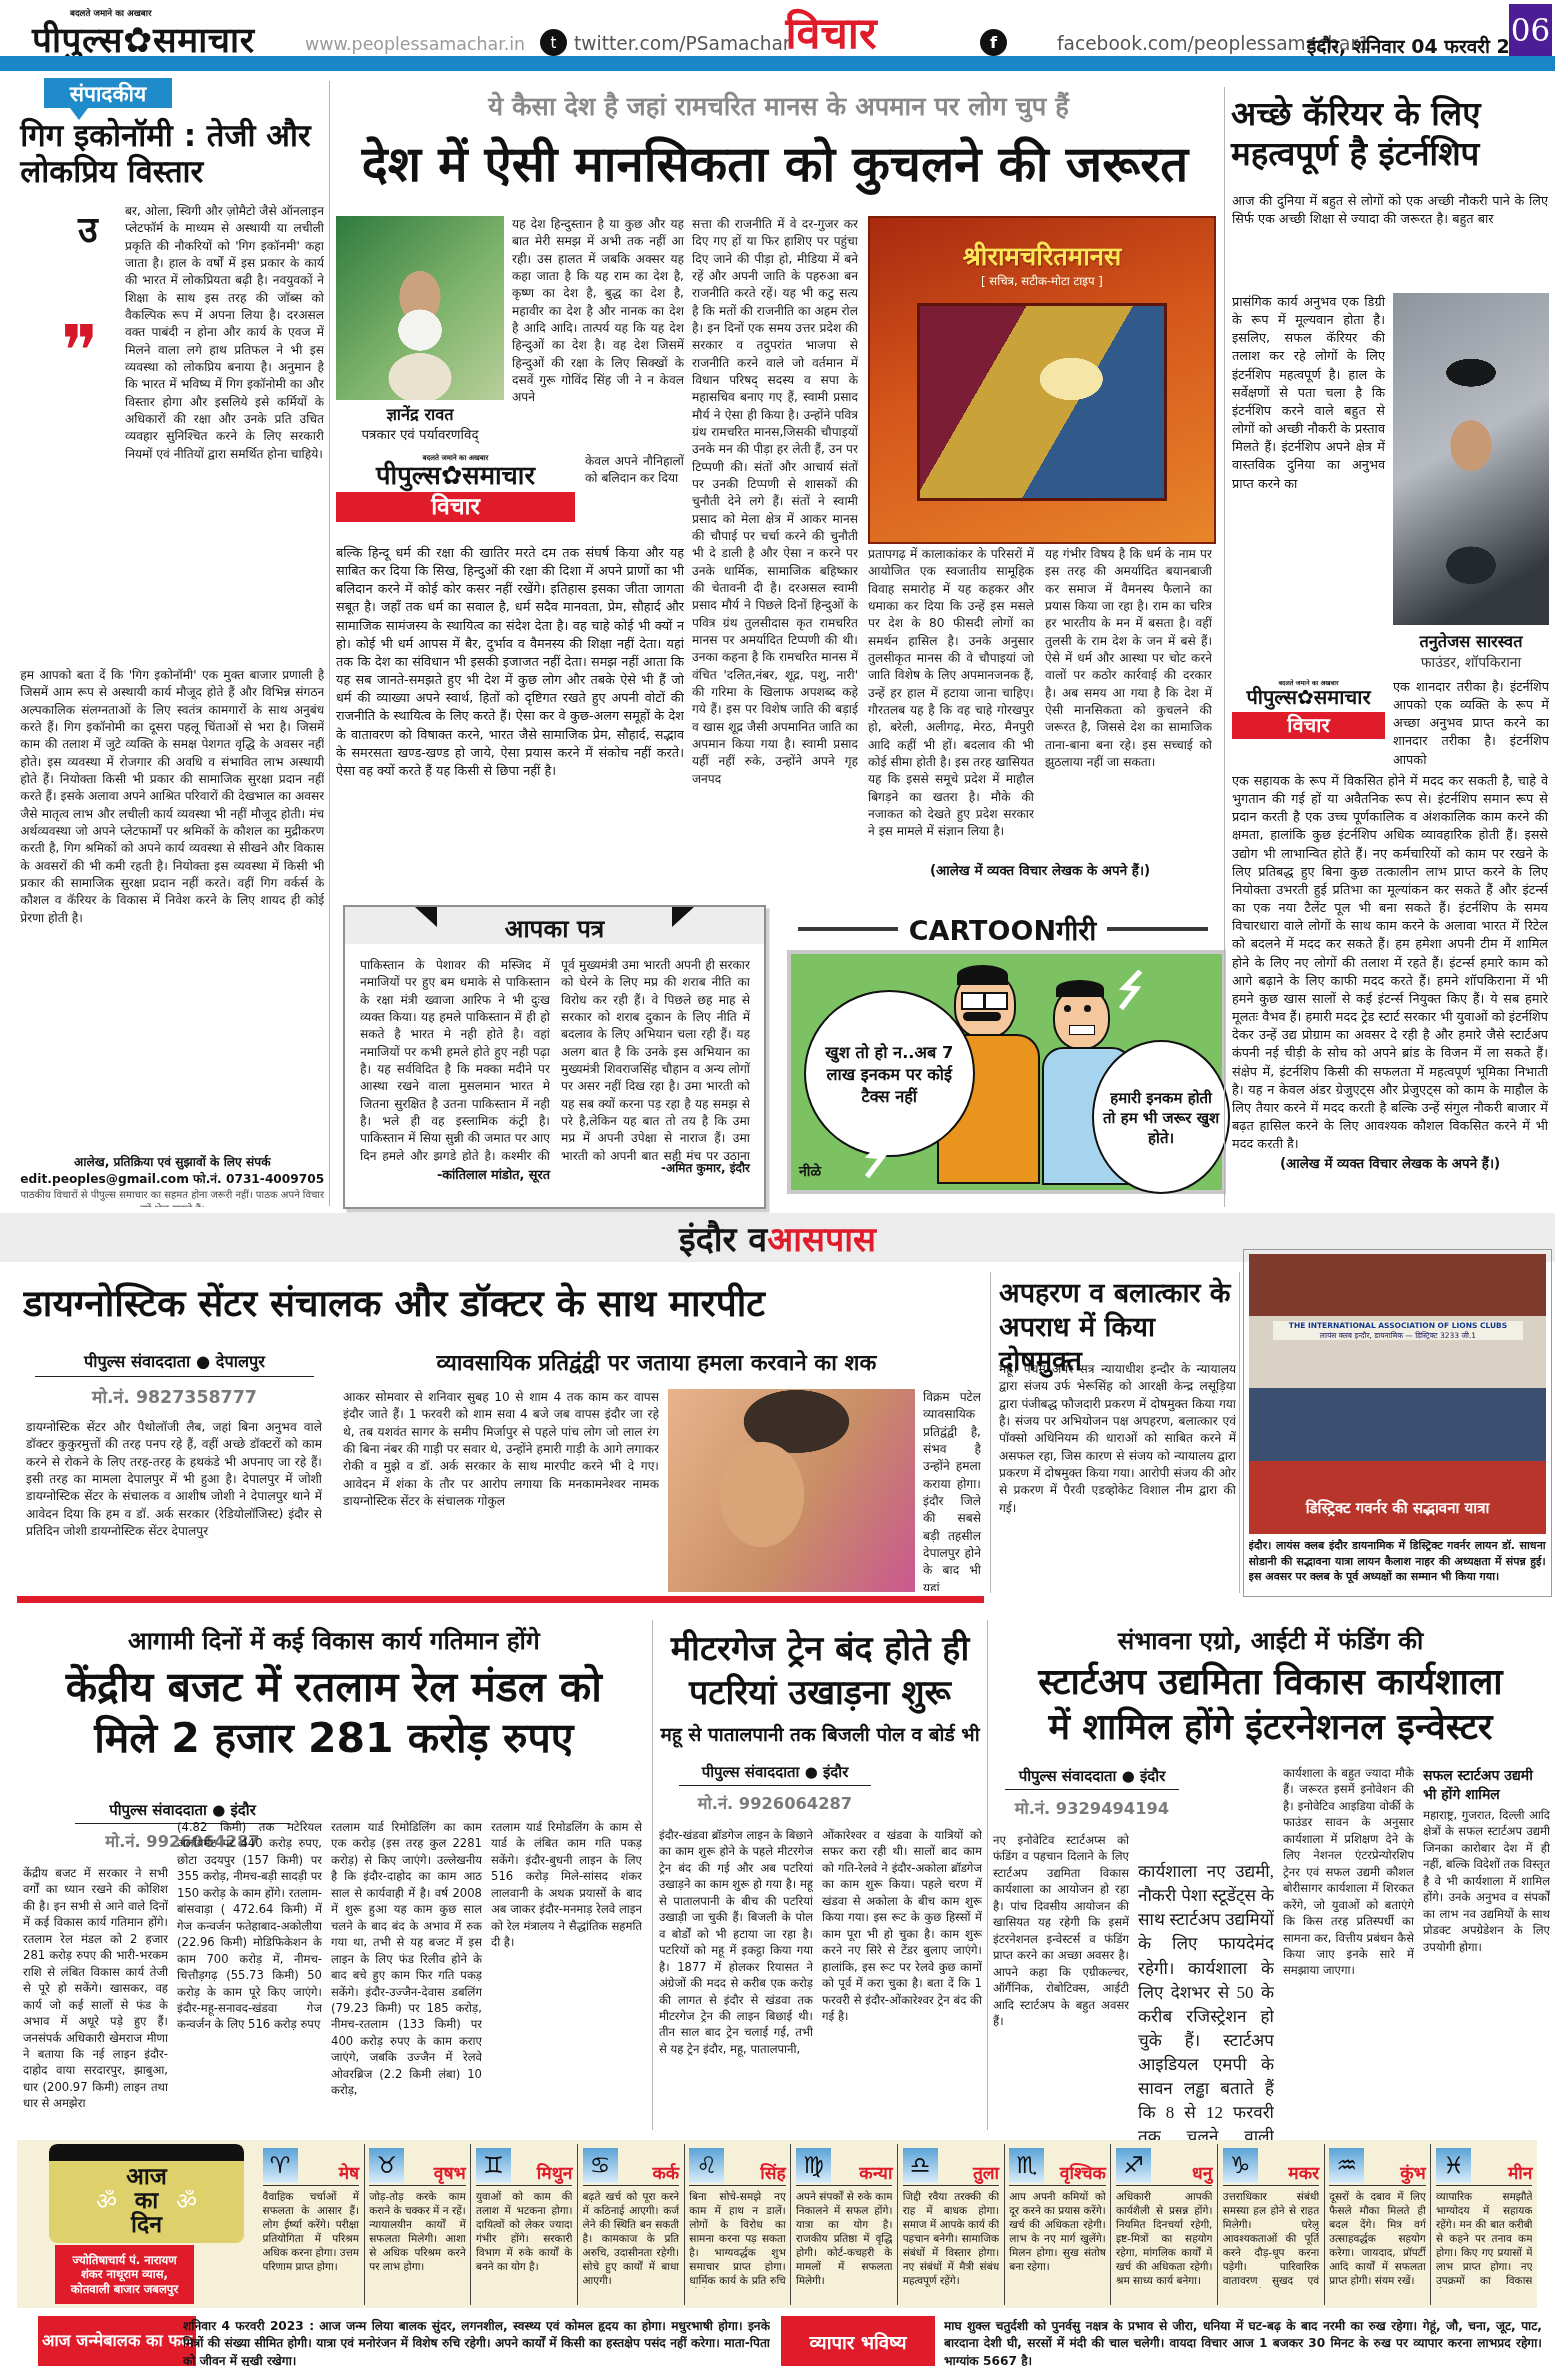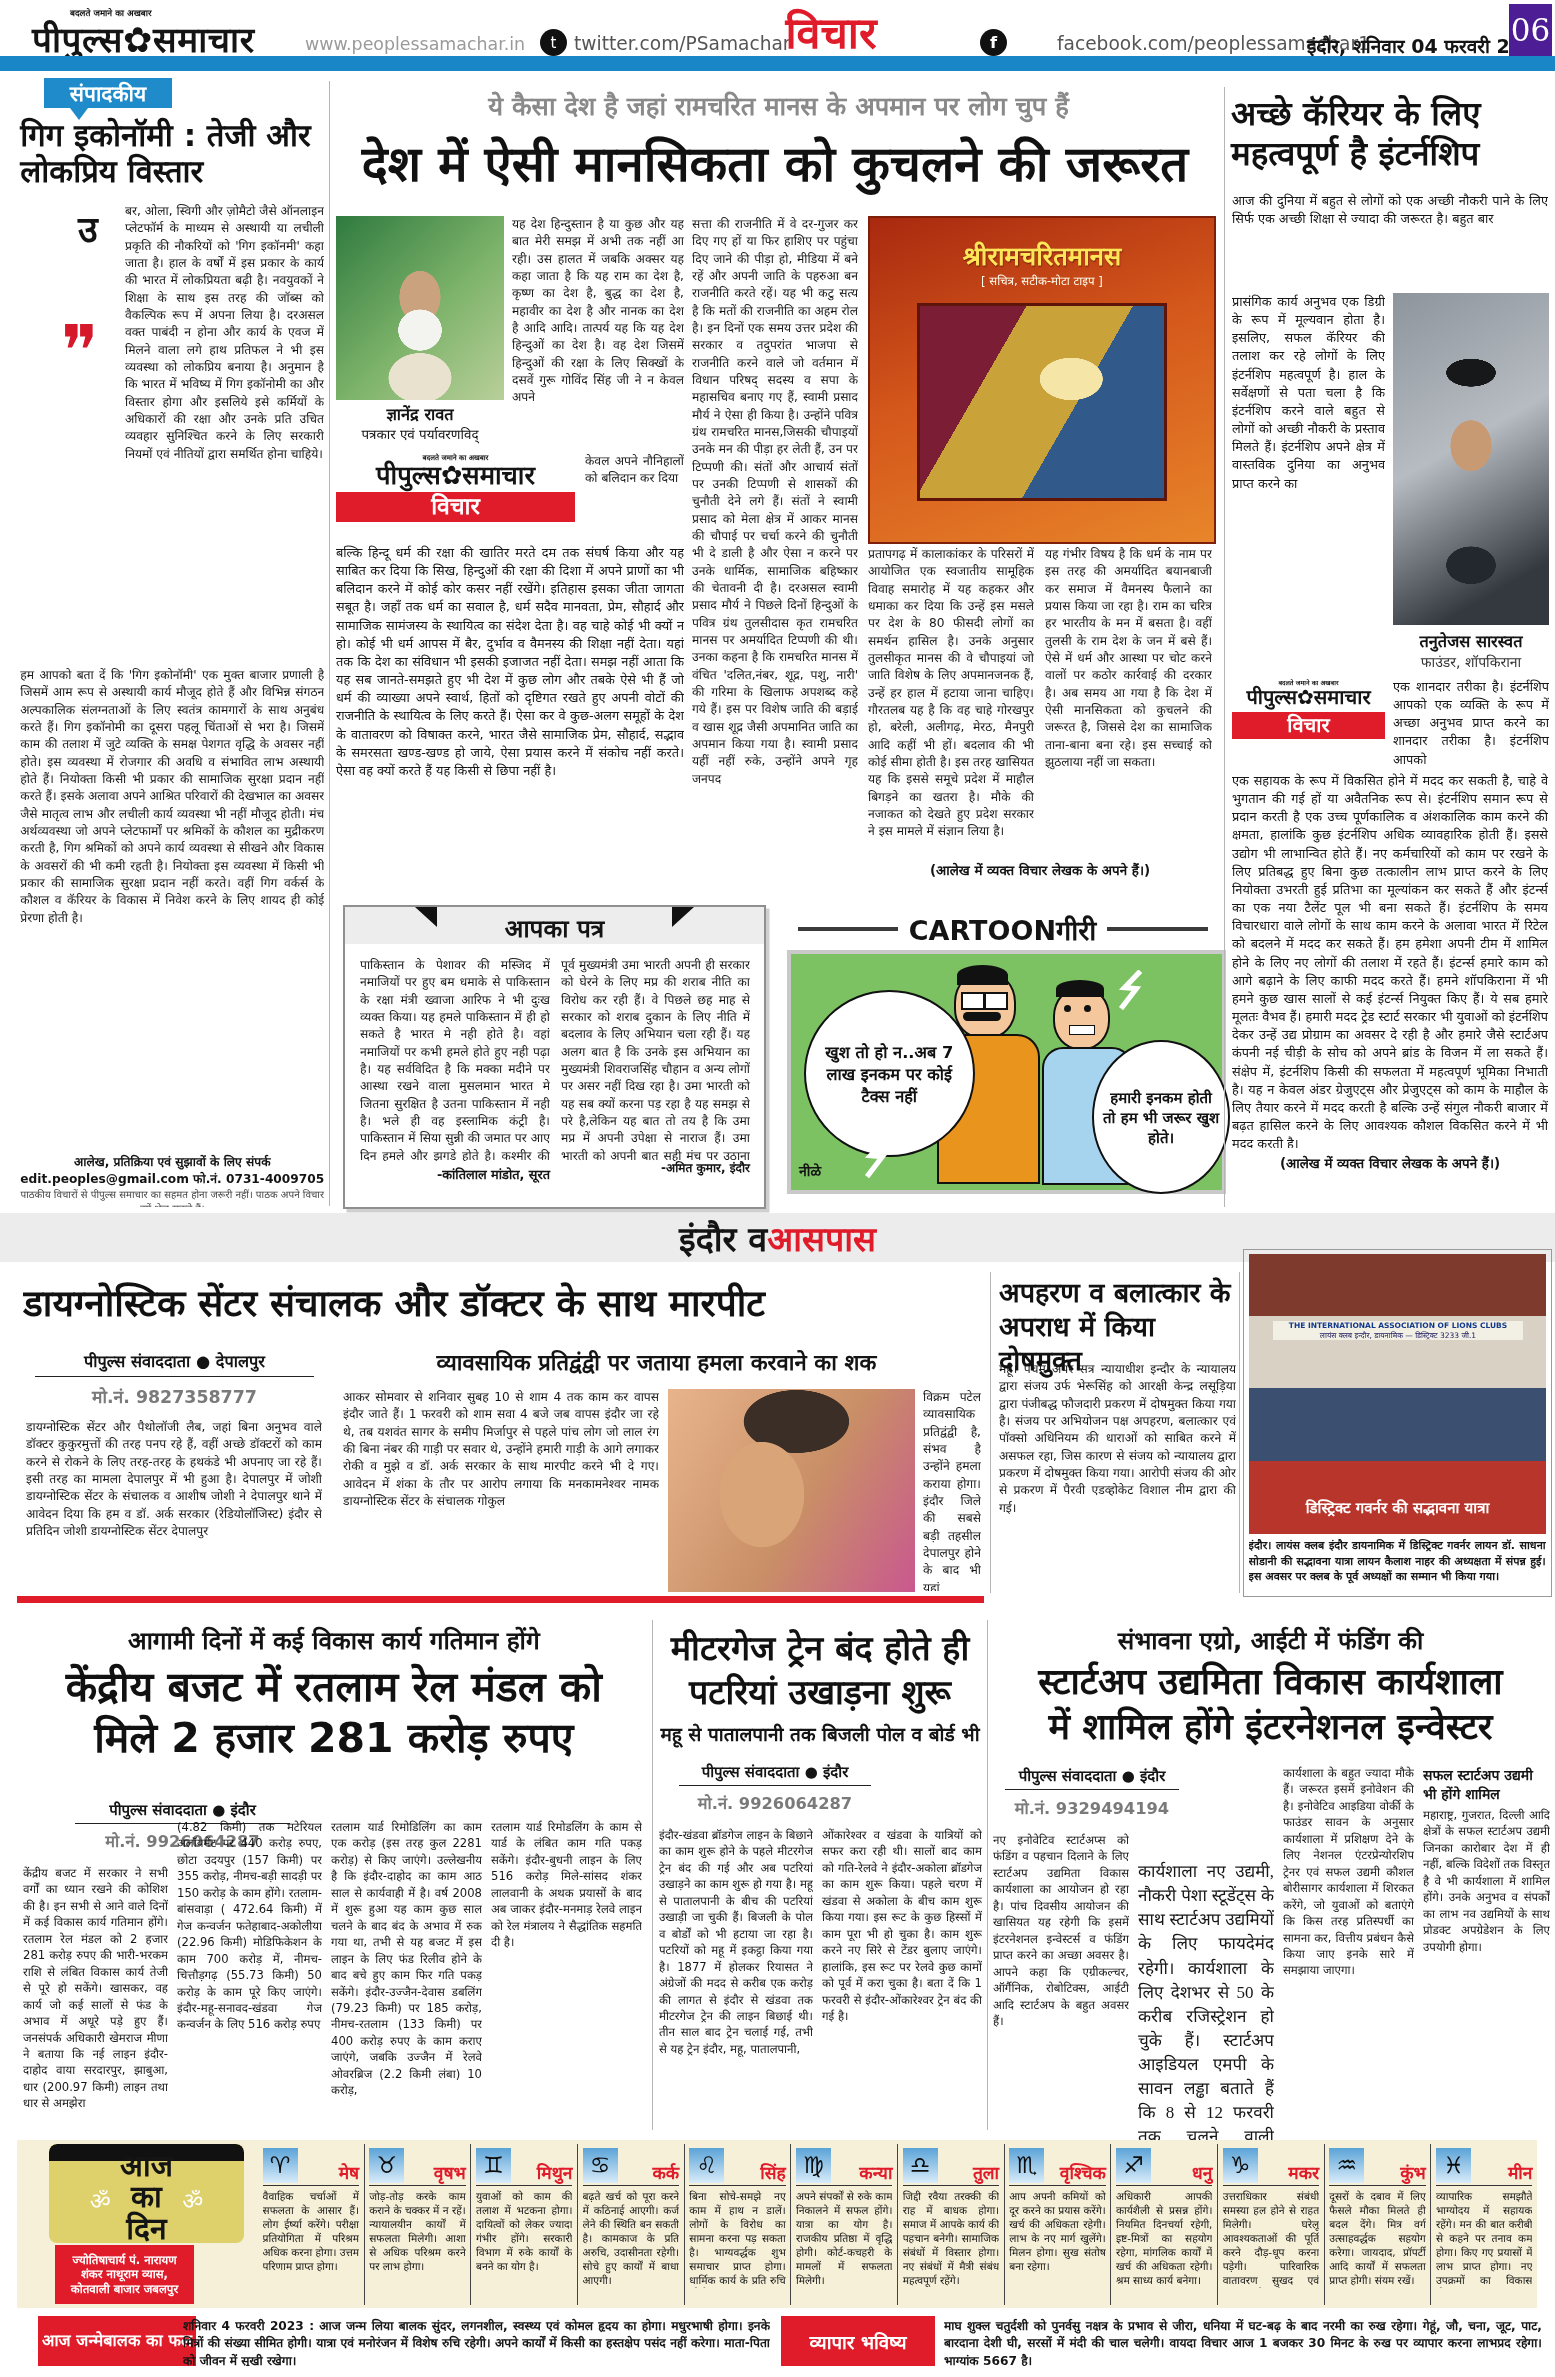--- a/index.html
+++ b/index.html
@@ -225,21 +225,21 @@
   <div class="abs bodytxt clip" style="left:1138px;top:1860px;width:136px;height:364px;font-size:17px;font-family:Liberation Serif, serif;">कार्यशाला नए उद्यमी, नौकरी पेशा स्टूडेंट्स के साथ स्टार्टअप उद्यमियों के लिए फायदेमंद रहेगी। कार्यशाला के लिए देशभर से 50 के करीब रजिस्ट्रेशन हो चुके हैं। स्टार्टअप आइडियल एमपी के सावन लड्ढा बताते हैं कि 8 से 12 फरवरी तक चलने वाली स्टार्टअप उद्यमिता विकास</div>
   <div class="abs bodytxt clip" style="left:1283px;top:1765px;width:131px;height:364px;font-size:11.6px;">कार्यशाला के बहुत ज्यादा मौके हैं। जरूरत इसमें इनोवेशन की है। इनोवेटिव आइडिया वोर्की के फाउंडर सावन के अनुसार कार्यशाला में प्रशिक्षण देने के लिए नेशनल एंटरप्रेन्योरशिप ट्रेनर एवं सफल उद्यमी कौशल बोरीसागर कार्यशाला में शिरकत करेंगे, जो युवाओं को बताएंगे कि किस तरह प्रतिस्पर्धी का सामना कर, वित्तीय प्रबंधन कैसे किया जाए इनके सारे में समझाया जाएगा।</div>
   <div class="abs bold clip" style="left:1423px;top:1765px;width:127px;height:38px;font-size:14px;">सफल स्टार्टअप उद्यमी भी होंगे शामिल</div>
   <div class="abs bodytxt clip" style="left:1423px;top:1807px;width:127px;height:322px;font-size:11.6px;">महाराष्ट्र, गुजरात, दिल्ली आदि क्षेत्रों के सफल स्टार्टअप उद्यमी जिनका कारोबार देश में ही नहीं, बल्कि विदेशों तक विस्तृत है वे भी कार्यशाला में शामिल होंगे। उनके अनुभव व संपर्कों का लाभ नव उद्यमियों के साथ प्रोडक्ट अपग्रेडेशन के लिए उपयोगी होगा।</div>
 
   <div class="abs" style="left:17.4px;top:2140px;width:1520px;height:168px;background:#f6f0d8;"></div>
   <div class="abs" style="left:49px;top:2144px;width:195px;height:99px;background:#ded06a;border-radius:8.1px;overflow:hidden;">
     <div style="height:17.4px;background:#111;border-radius:8.1px 8.1px 0 0;"></div>
     <div style="display:flex;align-items:center;justify-content:center;gap:9.3px;height:77px;">
       <span style="font-size:23px;color:#fff;">ॐ</span>
-      <div class="center bold" style="font-size:30px;line-height:1.05;font-family:Liberation Mono, monospace;">
+      <div class="center bold" style="font-size:23px;line-height:1.05;">
         <div>आज</div>
         <div>का</div>
         <div>दिन</div>
       </div>
       <span style="font-size:23px;color:#fff;">ॐ</span>
     </div>
   </div>
   <div class="abs redbox" style="left:55px;top:2245px;width:139px;height:59px;font-size:11.6px;line-height:1.25;flex-direction:column;">
     <div>ज्योतिषाचार्य पं. नारायण</div>
     <div>शंकर नाथूराम व्यास,</div>

